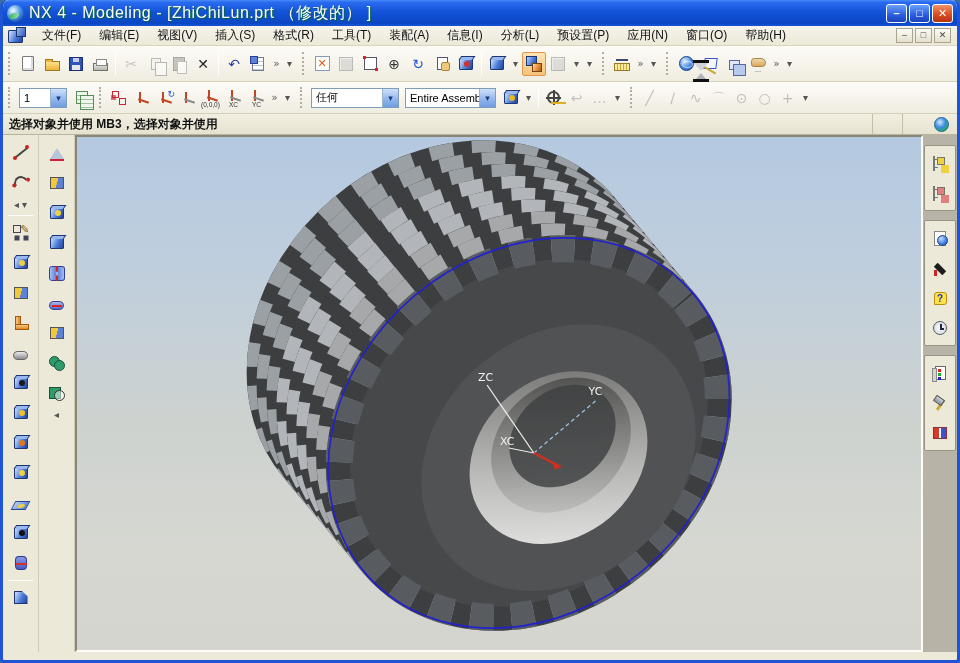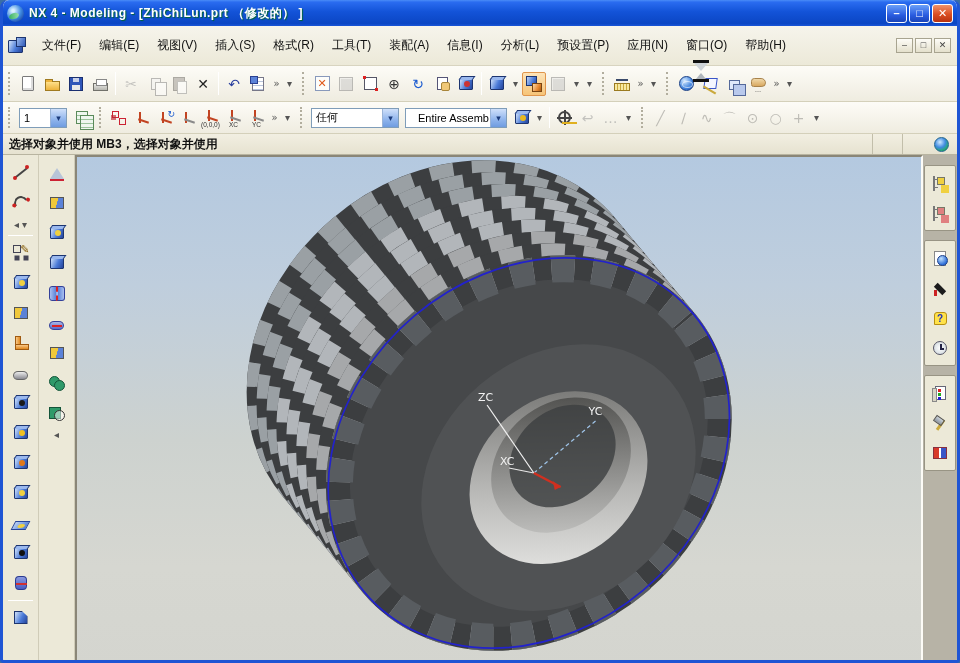--- a/index.html
+++ b/index.html
@@ -2,32 +2,32 @@
 <html><head>
 <meta charset="utf-8">
 <style>
   html,body{margin:0;padding:0;background:#3a6ea5;font-family:"Liberation Sans","DejaVu Sans",sans-serif;}
   *{box-sizing:border-box;}
   .window{position:relative;width:960px;height:663px;border:3px solid #1f55d4;border-top:0;border-radius:8px 8px 4px 4px;overflow:hidden;background:#ece9d8;}
   
   .titlebar{height:26px;display:flex;align-items:center;padding:0 4px;
     background:linear-gradient(180deg,#4a8cf7 0%,#2a6cf0 8%,#1353d8 45%,#0b46c4 90%,#1a55d8 100%);
     border-radius:6px 6px 0 0;}
-  .titlebar .title{flex:1;color:#fff;font-weight:bold;font-size:12px;letter-spacing:.5px;text-shadow:1px 1px 1px #063;white-space:nowrap;overflow:hidden;}
+  .titlebar .title{flex:1;color:#fff;font-weight:normal;font-size:16px;letter-spacing:.5px;text-shadow:1px 1px 1px #063;white-space:nowrap;overflow:hidden;}
   .winbtn{width:21px;height:19px;margin-left:2px;border:1px solid #fff;border-radius:3px;color:#fff;
     font-size:11px;line-height:17px;text-align:center;font-weight:bold;
     background:linear-gradient(180deg,#6aa0f8,#2a5ce0 60%,#1a44b8);}
   .winbtn.close{background:linear-gradient(180deg,#f0926a,#da4e22 55%,#b83210);}
   .nxlogo{width:17px;height:17px;margin-right:5px;border-radius:50%;
     background:radial-gradient(circle at 36% 34%,#d8f0ff 8%,#3f8ae0 50%,#14389a 90%);
     position:relative;flex:0 0 auto;}
   .nxlogo::after{content:"";position:absolute;left:2px;top:8px;width:10px;height:6px;border-radius:50%;
     background:linear-gradient(100deg,#35b060,#9ae0b0);transform:rotate(-18deg);}
   
-  .menubar{height:40px;display:flex;align-items:center;background:linear-gradient(#f6f4ec,#ece9d8);border-bottom:1px solid #d8d4c0;padding:0 2px;font-size:12px;}
+  .menubar{height:20px;display:flex;align-items:center;background:linear-gradient(#f6f4ec,#ece9d8);border-bottom:1px solid #d8d4c0;padding:0 2px;font-size:12px;}
   .appico{width:20px;height:18px;margin:0 6px 0 2px;flex:0 0 auto;position:relative;}
   .appico::before{content:"";position:absolute;left:1px;top:3px;width:13px;height:11px;background:linear-gradient(115deg,#bcd2f4 10%,#4a7ad8 55%,#26459a);border:1px solid #1d3570;border-radius:1px;}
   .appico::after{content:"";position:absolute;left:9px;top:0;width:8px;height:8px;background:linear-gradient(115deg,#9ab8ee,#2f5ab8);border:1px solid #1d3570;}
   .menu-item{padding:3px 9px;color:#111;white-space:nowrap;cursor:default;}
   .mdi{margin-left:auto;display:flex;align-items:center;padding-right:4px;}
   .mdibtn{width:17px;height:15px;margin-left:2px;border:1px solid #a8a490;background:linear-gradient(#fdfcf7,#e4e0cc);color:#444;font-size:9px;line-height:13px;text-align:center;}
   
   .tbrow{display:flex;align-items:center;background:linear-gradient(#fdfcf7,#efece0);border-bottom:1px solid #d4d0ba;padding:1px 2px;}
   .row1{height:36px;}
   .row2{height:32px;}
@@ -359,21 +359,21 @@
         <span class="tb-btn small">
           <i class="glyph">▾</i>
         </span>
       </div>
       <div class="tbgroup">
         <span class="handle"></span>
         <span class="combo" style="width: 88px;">
           <span class="val">任何</span>
           <span class="arrow">▾</span>
         </span>
-        <span class="combo" style="width: 102px; padding-left: 8px;">
+        <span class="combo" style="width: 91px;">
           <span class="val">Entire Assemb</span>
           <span class="arrow">▾</span>
         </span>
         <span class="tb-btn">
           <i class="ico ico-cube" style="--a: #e8b820;"></i>
         </span>
         <span class="tb-btn small">
           <i class="glyph">▾</i>
         </span>
         <span class="tsep"></span>

